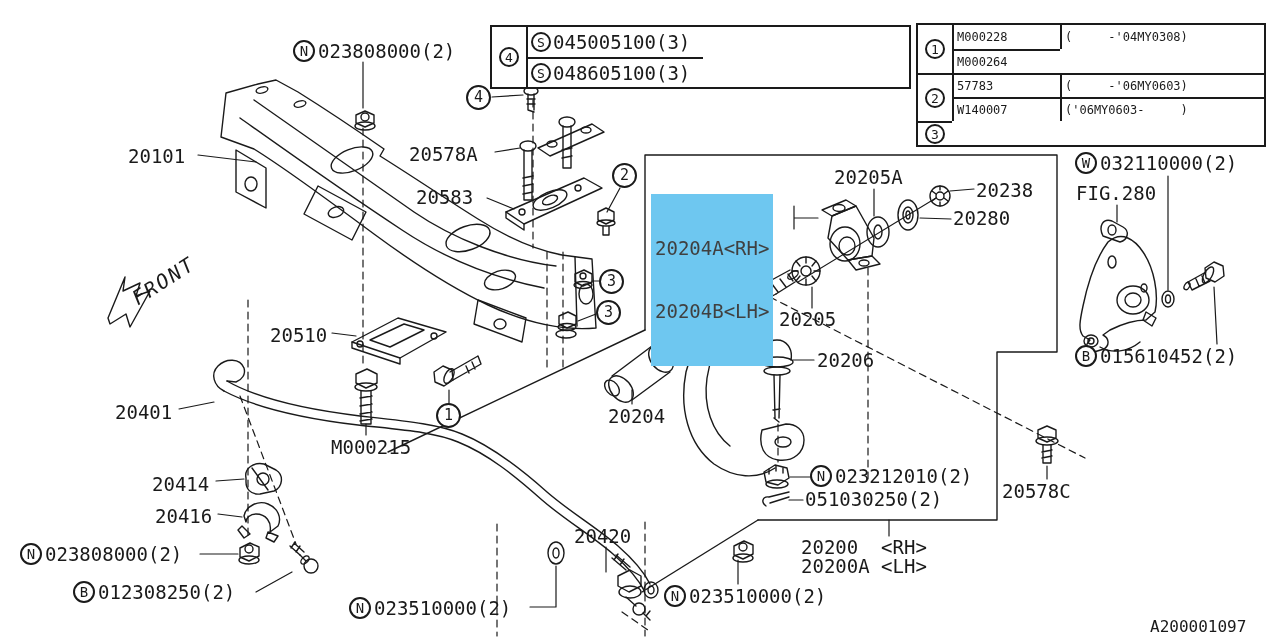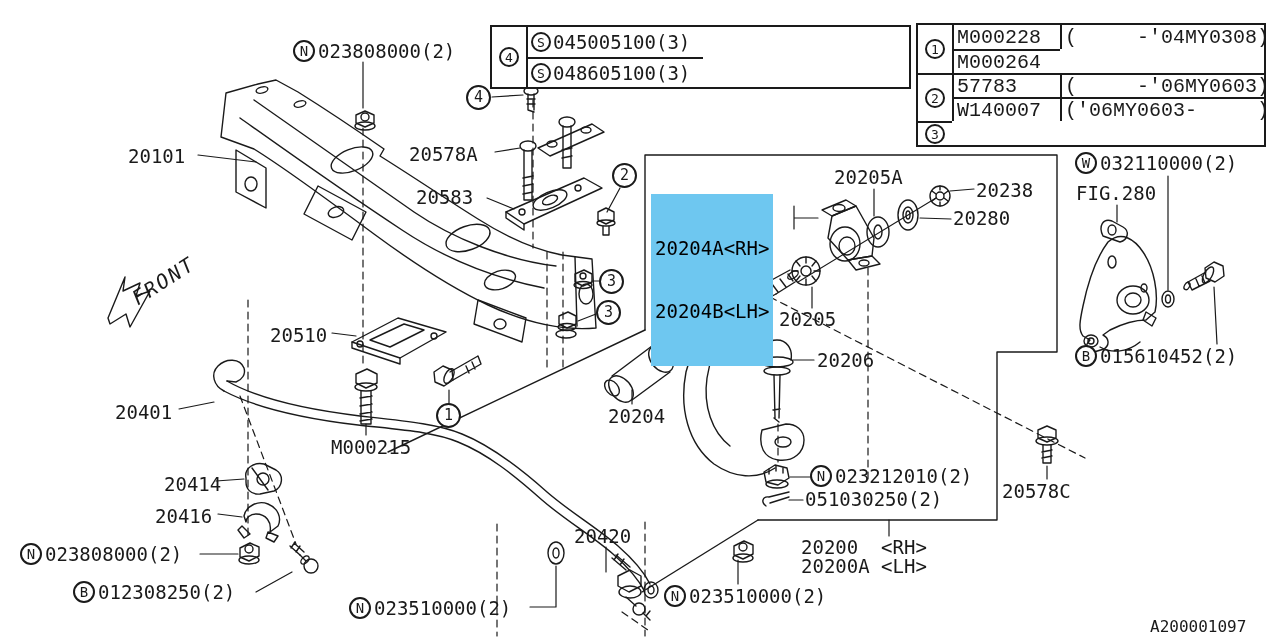--- a/index.html
+++ b/index.html
@@ -9,28 +9,28 @@
   .plabel{position:absolute;font-size:19px;line-height:20px;white-space:pre;color:#1a1a1a;
           display:flex;align-items:center;}
   .circ{display:inline-flex;width:22px;height:22px;border:2px solid #1a1a1a;border-radius:50%;
         align-items:center;justify-content:center;font-size:14px;line-height:1;margin-right:3px;
         background:#fff;flex:0 0 auto;box-sizing:border-box;}
   .nbadge{position:absolute;width:25px;height:25px;border:2px solid #1a1a1a;border-radius:50%;
           text-align:center;line-height:21px;font-size:15px;background:#fff;box-sizing:border-box;}
   .ptable{position:absolute;display:grid;background:#fff;border:2px solid #1a1a1a;}
   .cell{display:flex;align-items:center;white-space:pre;font-size:19px;box-sizing:border-box;
         padding:0 3px;overflow:hidden;}
-  .cell.small{font-size:20px;font-family:Liberation Mono, monospace;}
+  .cell.small{font-size:12px;}
   .bl{border-left:2px solid #1a1a1a;} .bt{border-top:2px solid #1a1a1a;}
   .badge-cell{justify-content:center;}
   .tcirc{display:inline-flex;width:20px;height:20px;border:2px solid #1a1a1a;border-radius:50%;
          align-items:center;justify-content:center;font-size:13px;box-sizing:border-box;}
   .tcirc.s{margin-right:2px;}
   #highlight{position:absolute;left:651px;top:194px;background:#6ec7f0;padding:2px 4px;
-             font-size:19px;line-height:21px;white-space:pre;color:#000000;}
+             font-size:19px;line-height:21px;white-space:pre;color:#404040;}
   #front-label{position:absolute;left:134px;top:288px;font-size:20px;font-style:italic;
                transform:rotate(-33deg);transform-origin:0 50%;letter-spacing:2px;}
   #drawing-number{position:absolute;left:1150px;top:617px;font-size:16px;}
 </style>
 </head>
 <body>
 
 <div id="stage">
 
 <svg id="art" width="1280" height="640" viewBox="0 0 1280 640">
@@ -349,21 +349,21 @@
     <div>20204B&lt;LH&gt;</div>
   </div>
 
   <div class="plabel" style="left:128px;top:146px"><span>20101</span></div>
   <div class="plabel" style="left:293px;top:40px"><span class="circ">N</span><span>023808000(2)</span></div>
   <div class="plabel" style="left:409px;top:144px"><span>20578A</span></div>
   <div class="plabel" style="left:416px;top:187px"><span>20583</span></div>
   <div class="plabel" style="left:270px;top:325px"><span>20510</span></div>
   <div class="plabel" style="left:115px;top:402px"><span>20401</span></div>
   <div class="plabel" style="left:331px;top:437px"><span>M000215</span></div>
-  <div class="plabel" style="left:164px;top:474px"><span>20414</span></div>
+  <div class="plabel" style="left:152px;top:474px"><span>20414</span></div>
   <div class="plabel" style="left:155px;top:506px"><span>20416</span></div>
   <div class="plabel" style="left:20px;top:543px"><span class="circ">N</span><span>023808000(2)</span></div>
   <div class="plabel" style="left:73px;top:581px"><span class="circ">B</span><span>012308250(2)</span></div>
   <div class="plabel" style="left:349px;top:597px"><span class="circ">N</span><span>023510000(2)</span></div>
   <div class="plabel" style="left:574px;top:526px"><span>20420</span></div>
   <div class="plabel" style="left:608px;top:406px"><span>20204</span></div>
   <div class="plabel" style="left:779px;top:309px"><span>20205</span></div>
   <div class="plabel" style="left:817px;top:350px"><span>20206</span></div>
   <div class="plabel" style="left:834px;top:167px"><span>20205A</span></div>
   <div class="plabel" style="left:976px;top:180px"><span>20238</span></div>

